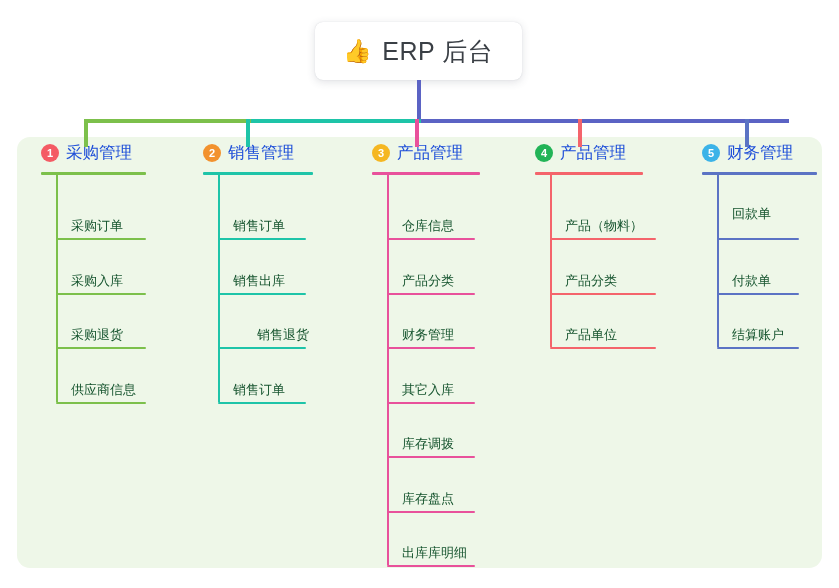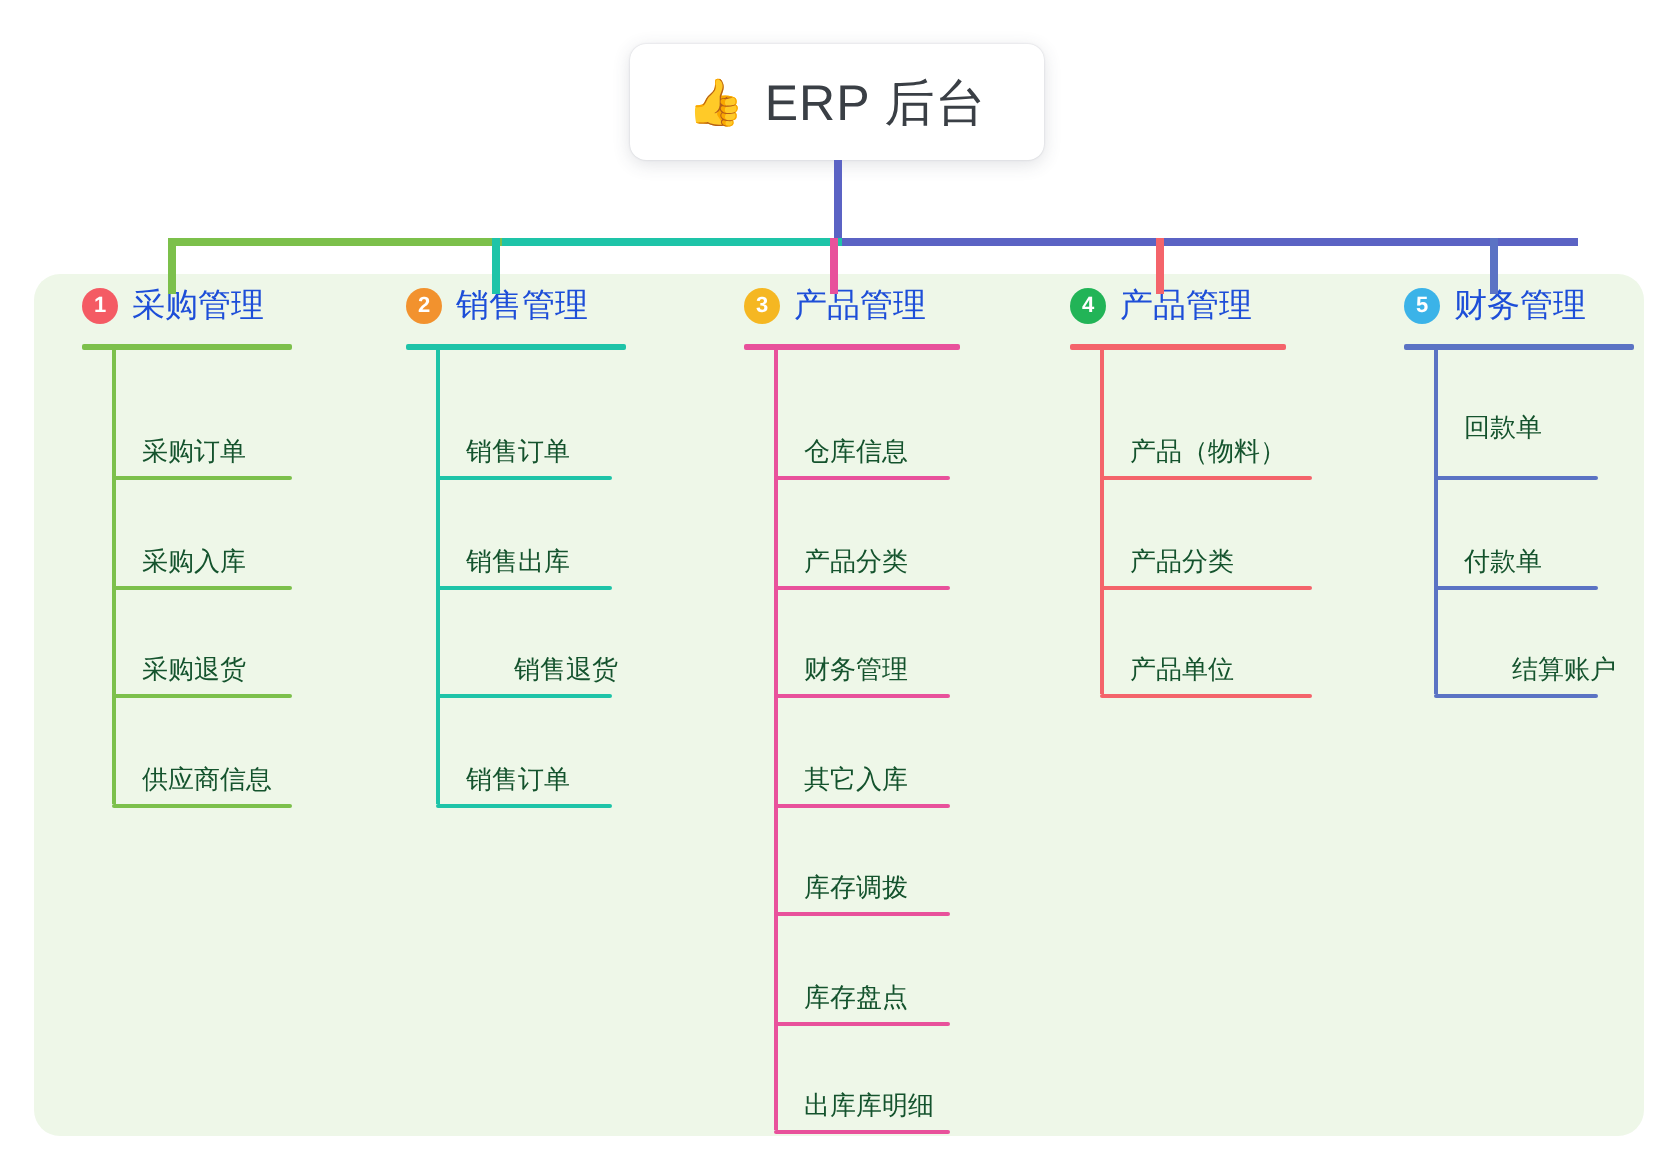--- a/index.html
+++ b/index.html
@@ -148,21 +148,21 @@
           <div class="col-head">
             <span class="badge" style="background: rgb(59, 179, 232);">5</span>
             <span class="col-title">财务管理</span>
           </div>
           <div class="head-rule" style="left: 0px; top: 35px; width: 115px; background: rgb(91, 115, 196);"></div>
           <div class="trunk" style="left: 15px; top: 37px; height: 173px; background: rgb(91, 115, 196);"></div>
           <div class="item-label" style="left: 30px; top: 68px;">回款单</div>
           <div class="item-rule" style="left: 15px; top: 101px; width: 82px; background: rgb(91, 115, 196);"></div>
           <div class="item-label" style="left: 30px; top: 134.5px;">付款单</div>
           <div class="item-rule" style="left: 15px; top: 155.5px; width: 82px; background: rgb(91, 115, 196);"></div>
-          <div class="item-label" style="left: 30px; top: 189px; margin-left: 24px;">结算账户</div>
+          <div class="item-label" style="left: 30px; top: 189px;">结算账户</div>
           <div class="item-rule" style="left: 15px; top: 210px; width: 82px; background: rgb(91, 115, 196);"></div>
         </div>
       </div>
   </div>
 
   <div id="drops-host">
       <div class="conn drop" style="left: 84px; top: 119px; height: 28px; background: rgb(124, 192, 75);"></div>
       <div class="conn drop" style="left: 246px; top: 119px; height: 28px; background: rgb(30, 196, 168);"></div>
       <div class="conn drop" style="left: 415px; top: 119px; height: 28px; background: rgb(232, 81, 155);"></div>
       <div class="conn drop" style="left: 578px; top: 119px; height: 28px; background: rgb(244, 100, 107);"></div>

